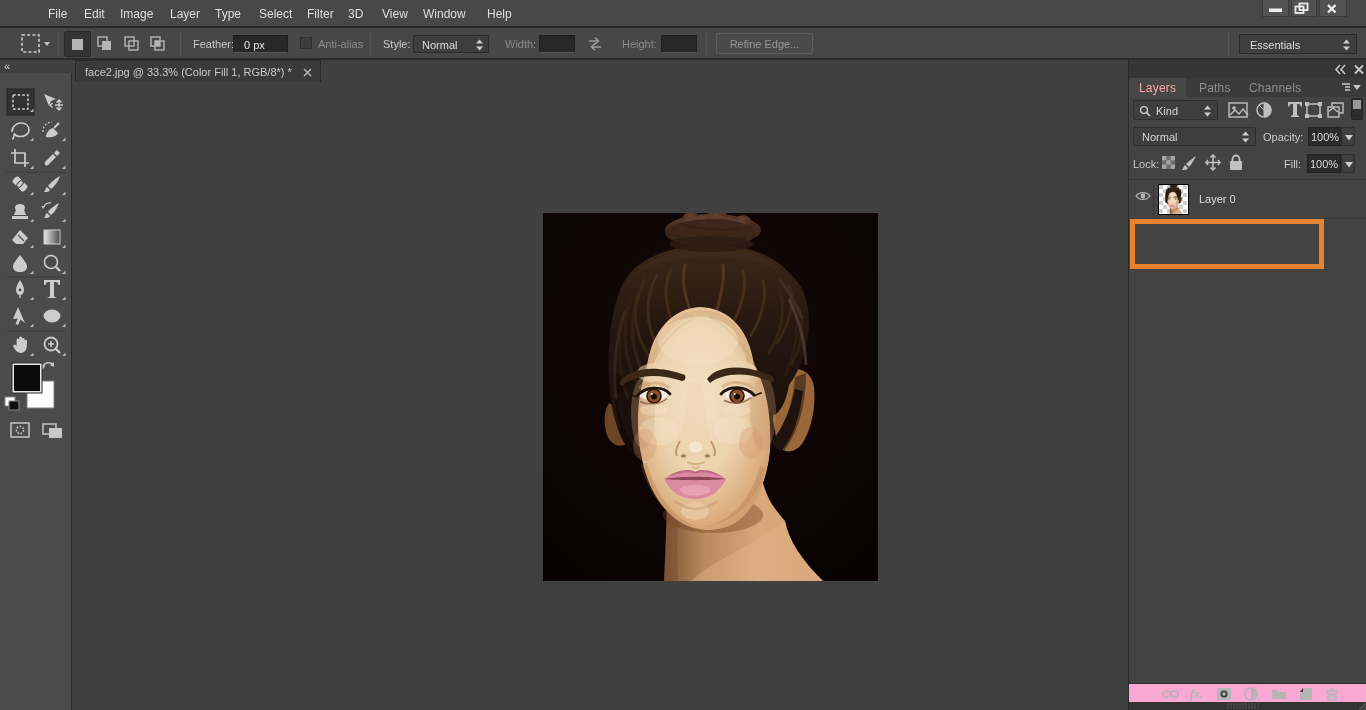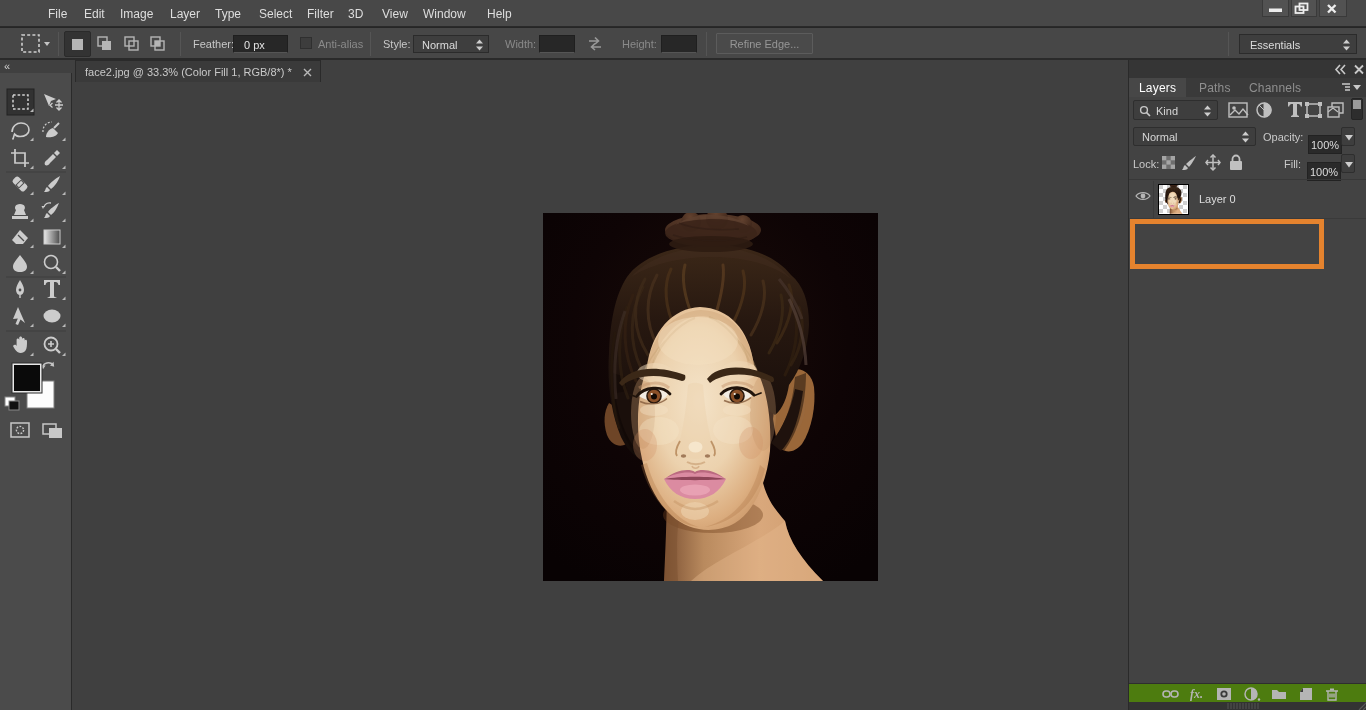--- a/index.html
+++ b/index.html
@@ -23,25 +23,25 @@
 #tools { left:0; top:60px; width:72px; height:650px; background:#4b4b4b; border-right:1px solid #2a2a2a; }
 #toolshead { position:absolute; left:0; top:0; width:72px; height:13px; background:#404040; color:#cfcfcf; font-size:11px; line-height:11px; padding:1px 0 0 4px; }
 
 #canvas { left:72px; top:60px; width:1056px; height:650px; background:#404040; }
 #doctab { position:absolute; left:3px; top:0; width:246px; height:22px; background:#3a3a3a; border:1px solid #2a2a2a; border-bottom:none; color:#c9c9c9; font-size:11px; padding:5px 0 0 9px; }
 
 #dock { left:1128px; top:60px; width:238px; height:650px; background:#434343; border-left:1px solid #2a2a2a; }
 #dockhead { position:absolute; left:0; top:0; width:238px; height:18px; background:#353535; }
 .paneltab { position:absolute; top:18px; height:19px; font-size:12px; padding:3px 10px 0 10px; letter-spacing:0.2px; }
 .ctl { position:absolute; background:#3e3e3e; border:1px solid #2e2e2e; border-radius:2px; color:#d6d6d6; font-size:11px; }
-.valbox { position:absolute; background:#2a2a2a; border:1px solid #222; color:#dcdcdc; font-size:11px; text-align:center;margin-top:8px; }
+.valbox { position:absolute; background:#2a2a2a; border:1px solid #222; color:#dcdcdc; font-size:11px; text-align:center; }
 .lbl { position:absolute; font-size:11px; color:#c9c9c9; }
 #layerlist { position:absolute; left:0; top:120px; width:238px; height:503px; }
 .layerrow { position:absolute; left:0; width:238px; height:38px; }
-#bottombar { position:absolute; left:0; top:623px; width:238px; height:19px; background:#4d7c0f; border-top:1px solid #2e2e2e; }
+#bottombar { position:absolute; left:0; top:623px; width:238px; height:19px; background:#f9a8d4; border-top:1px solid #2e2e2e; }
 #dockfoot { position:absolute; left:0; top:642px; width:238px; height:8px; background:#333; }
 svg { display:block; }
 </style>
 </head>
 <body>
 <div id="root">
   <svg width="0" height="0" style="position:absolute">
     <defs>
       <radialGradient id="skin" cx="0.46" cy="0.42" r="0.72">
         <stop offset="0" stop-color="#f4e3c8"></stop>
@@ -447,21 +447,21 @@
   </div>
 
   <div id="dock" class="abs">
     <div id="dockhead">
       <svg class="abs" style="left:205px;top:4px" width="33" height="11" viewBox="0 0 33 11">
         <path d="M6 1 L2 5.5 L6 10 M11 1 L7 5.5 L11 10" stroke="#c9c9c9" stroke-width="1.6" fill="none"></path>
         <path d="M21 1.5 L29 9.5 M29 1.5 L21 9.5" stroke="#c9c9c9" stroke-width="1.8" fill="none"></path>
       </svg>
     </div>
     <div class="abs" style="left:0;top:18px;width:238px;height:19px;background:#3a3a3a"></div>
-    <div class="paneltab" style="left:0;background:#474747;color:#ffffff">Layers</div>
+    <div class="paneltab" style="left:0;background:#474747;color:#fca5a5">Layers</div>
     <div class="paneltab" style="left:60px;color:#8f8f8f">Paths</div>
     <div class="paneltab" style="left:110px;color:#8f8f8f">Channels</div>
     <svg class="abs" style="left:213px;top:23px" width="20" height="10" viewBox="0 0 20 10">
       <path d="M0 1 L8 1 M3 4 L8 4 M3 7 L8 7" stroke="#c9c9c9" stroke-width="1.4"></path>
       <path d="M11 2 l8 0 -4 5 z" fill="#c9c9c9"></path>
     </svg>
 
     <div class="ctl" style="left:4px;top:40px;width:85px;height:20px;padding:4px 0 0 22px">Kind
       <svg style="position:absolute;left:5px;top:4px" width="12" height="12" viewBox="0 0 12 12">
         <circle cx="5" cy="5" r="3.4" fill="none" stroke="#c9c9c9" stroke-width="1.4"></circle>

